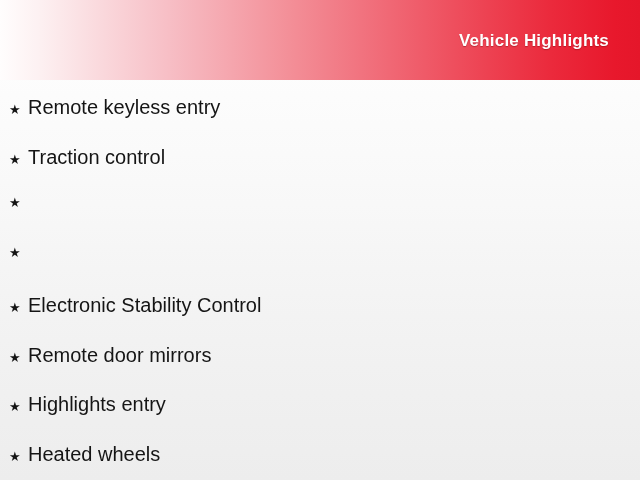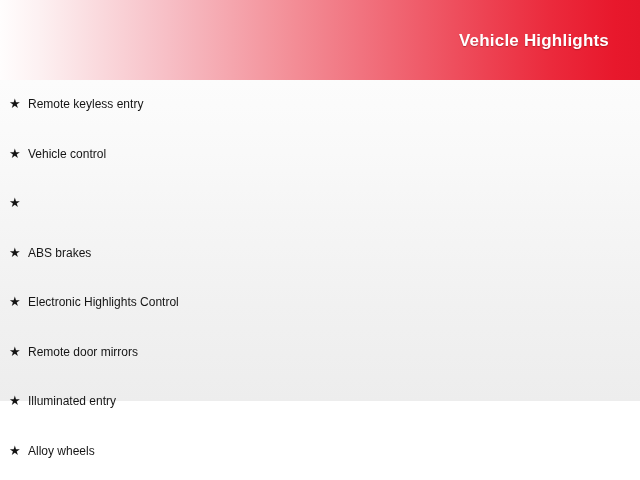--- a/index.html
+++ b/index.html
@@ -9,21 +9,21 @@
   body {
     width: 640px;
     height: 480px;
     overflow: hidden;
     font-family: "Liberation Sans", sans-serif;
     background: #ffffff;
   }
   .page {
     position: relative;
     width: 640px;
-    height: 401px;
+    height: 480px;
     box-sizing: border-box;
     background: linear-gradient(to bottom,
       #ffffff 0%,
       #ffffff 6%,
       #fcfcfc 20%,
       #f9f9f9 38%,
       #f5f5f5 56%,
       #f1f1f1 76%,
       #ededed 100%);
     display: flex;
@@ -83,21 +83,21 @@
   }
   .bullet-star {
     flex: 0 0 auto;
     width: 19px;
     font-size: 13px;
     line-height: 1;
     color: #131313;
     text-align: left;
   }
   .feature-label {
-    font-size: 12px;
+    font-size: 20px;
     color: #151515;
     line-height: 1;
     white-space: nowrap;
   }
 </style>
 </head>
 <body>
 
 <div class="page">
 
@@ -108,48 +108,47 @@
   <div class="content">
     <ul class="feature-list">
 
       <li class="feature-item">
         <span class="bullet-star">★</span>
         <span class="feature-label">Remote keyless entry</span>
       </li>
 
       <li class="feature-item">
         <span class="bullet-star">★</span>
-        <span class="feature-label">Vehicle control</span>
+        <span class="feature-label">Traction control</span>
       </li>
 
       <li class="feature-item">
         <span class="bullet-star">★</span>
       </li>
 
       <li class="feature-item">
         <span class="bullet-star">★</span>
-        <span class="feature-label">ABS brakes</span>
       </li>
 
       <li class="feature-item">
         <span class="bullet-star">★</span>
-        <span class="feature-label">Electronic Highlights Control</span>
+        <span class="feature-label">Electronic Stability Control</span>
       </li>
 
       <li class="feature-item">
         <span class="bullet-star">★</span>
         <span class="feature-label">Remote door mirrors</span>
       </li>
 
       <li class="feature-item">
         <span class="bullet-star">★</span>
-        <span class="feature-label">Illuminated entry</span>
+        <span class="feature-label">Highlights entry</span>
       </li>
 
       <li class="feature-item">
         <span class="bullet-star">★</span>
-        <span class="feature-label">Alloy wheels</span>
+        <span class="feature-label">Heated wheels</span>
       </li>
 
     </ul>
   </div>
 
 </div>
 
 </body></html>

